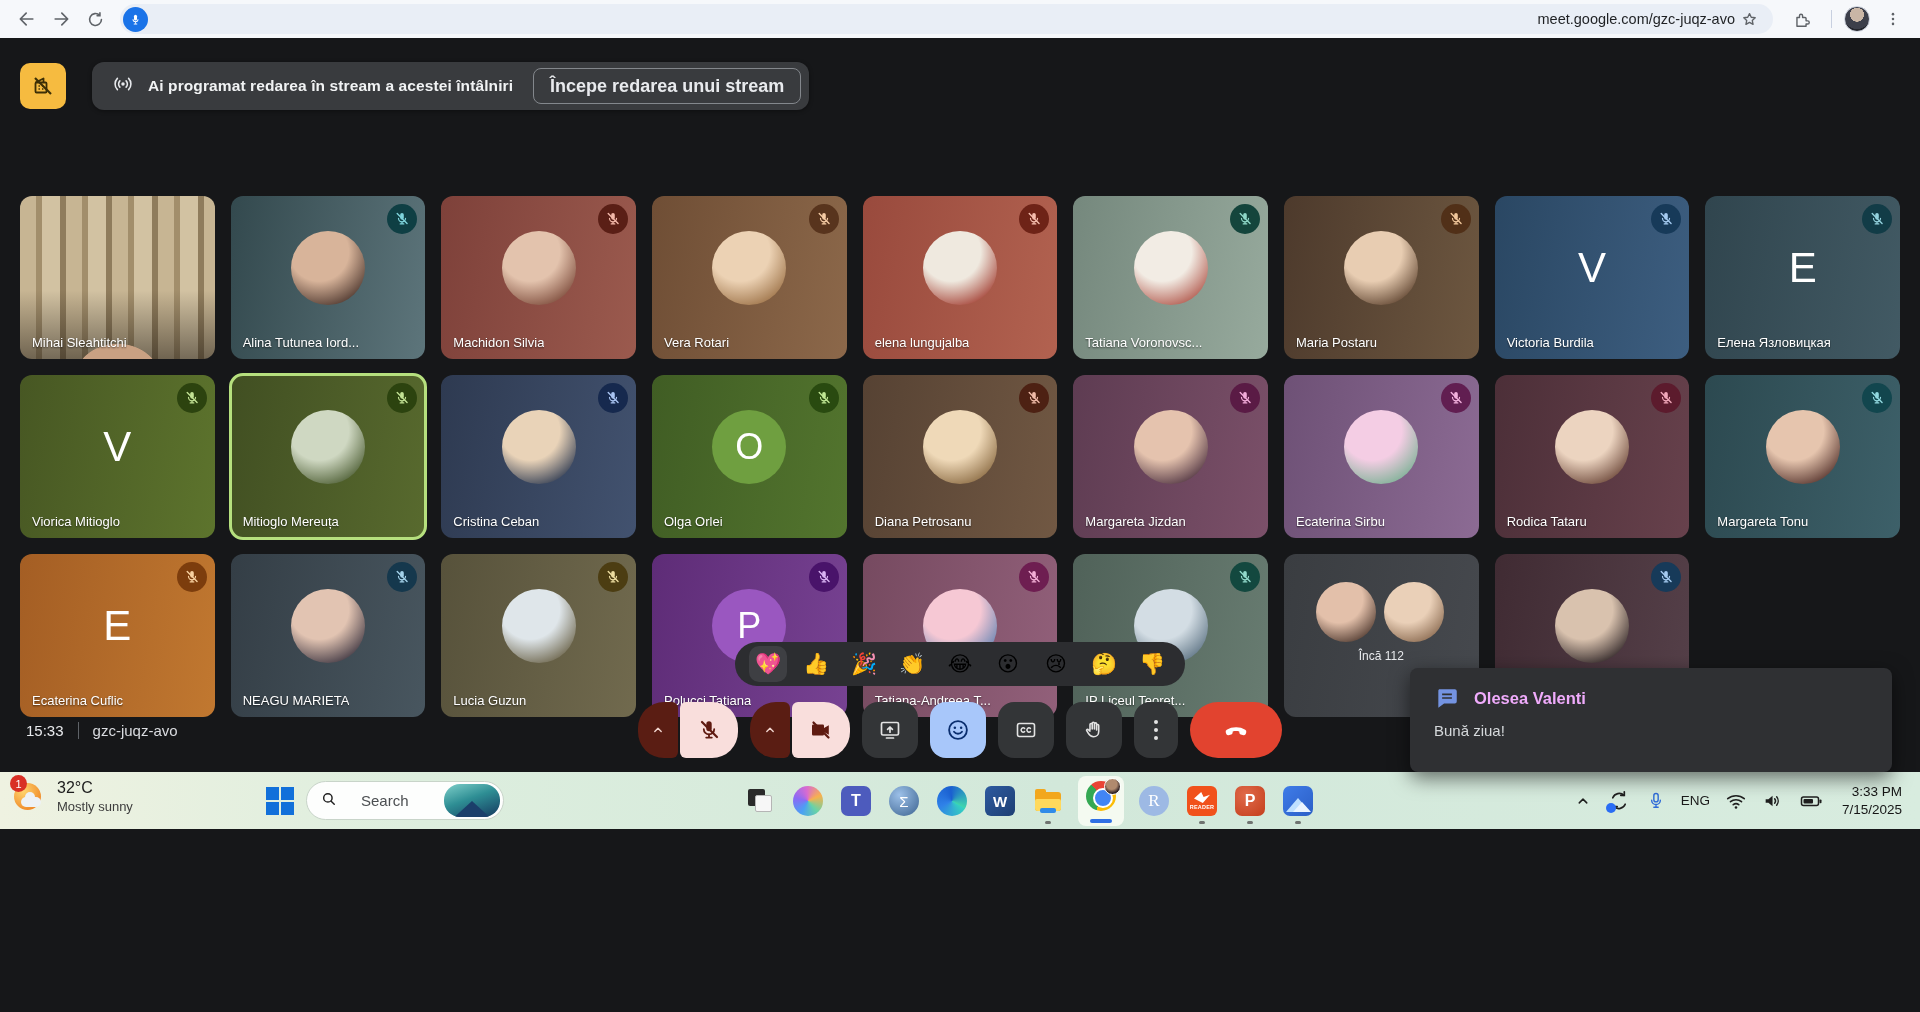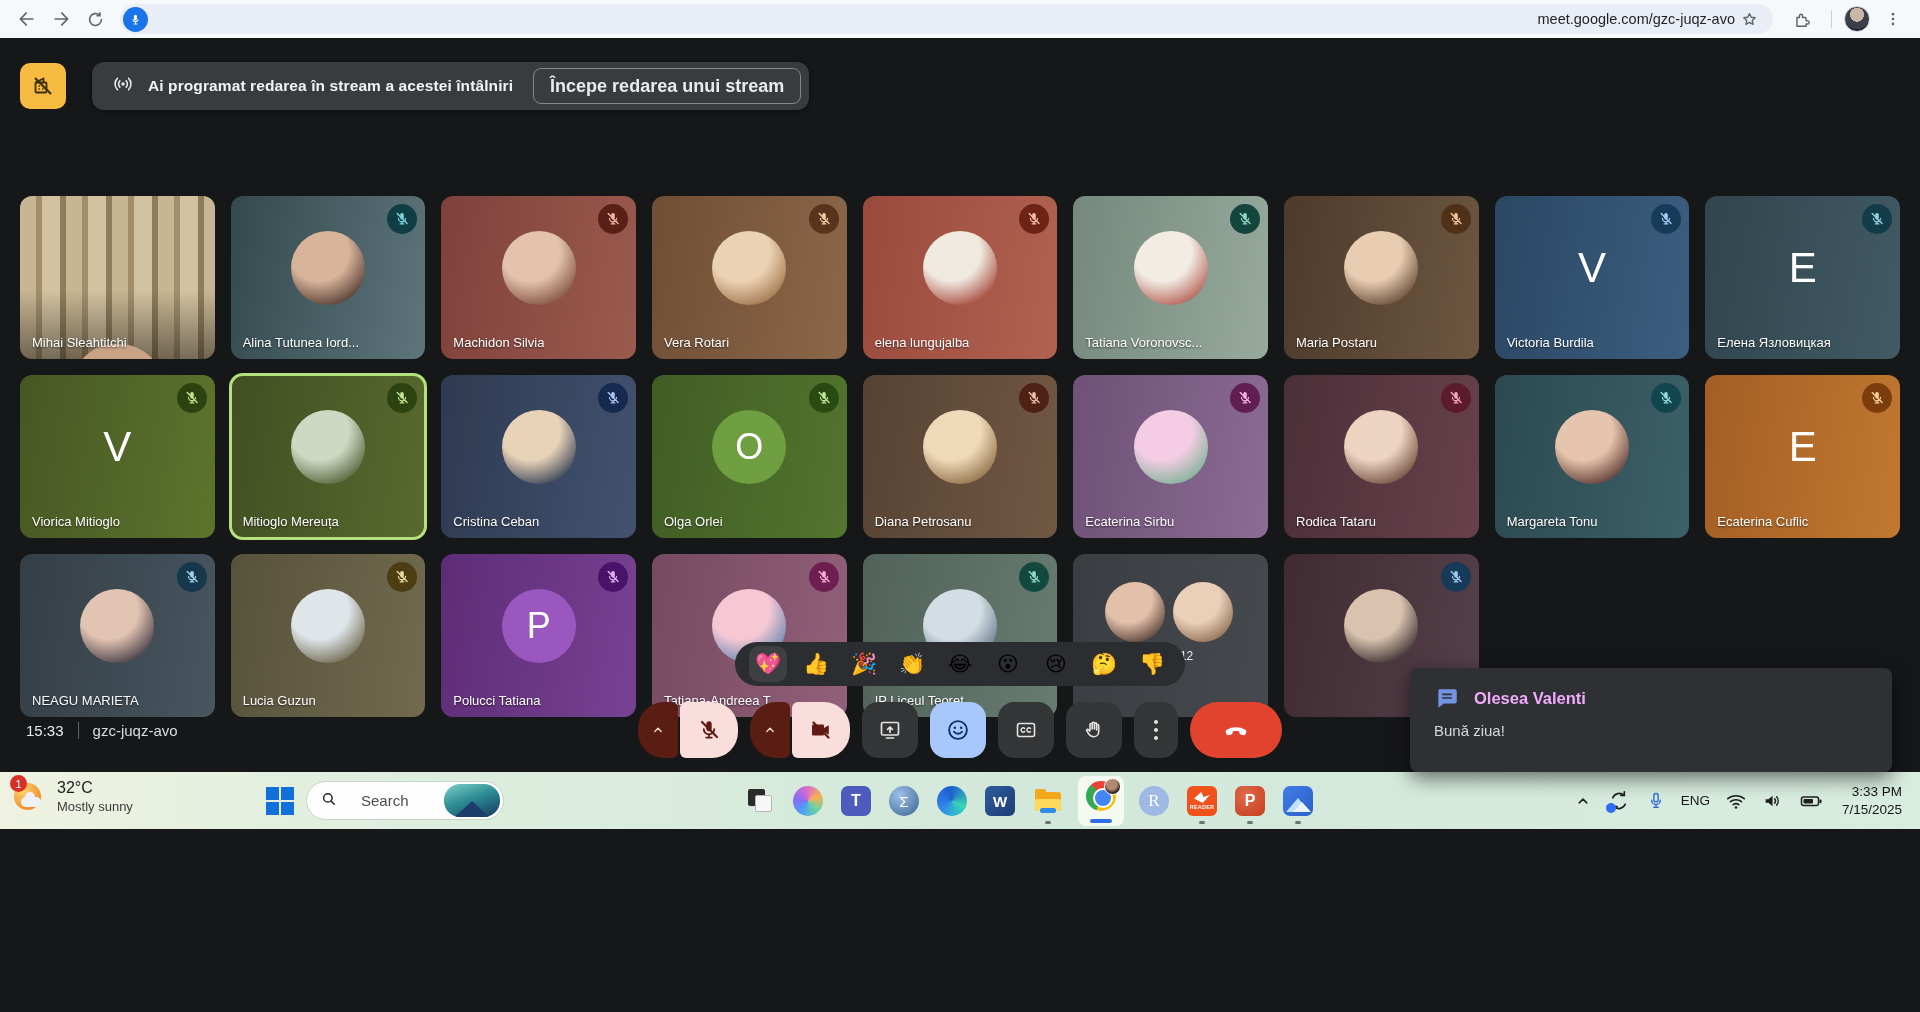--- a/index.html
+++ b/index.html
@@ -411,20 +411,33 @@
             <rect x="9.3" y="3" width="5.4" height="10" rx="2.7" fill="currentColor" stroke="none"></rect>
             <path d="M6.7 11a5.3 5.3 0 0 0 10.6 0"></path>
             <path d="M12 16.3v2.6M9.3 19.4h5.4"></path>
             <path d="M4.8 3.8l14.8 14.8" stroke-width="2.1"></path>
           </svg>
     </div>
     <div class="avatar"></div>
 
     <div class="pname">Diana Petrosanu</div>
   </div>
+      <div class="tile type-photo" style="--bg1: #5e3c52; --bg2: #7b5069; --bbg: #5a1b45; --bfg: #f2abd9; --av1: #e5c3ae; --av2: #4e3240;">
+    <div class="mic-badge">
+      <svg width="16" height="16" viewBox="0 0 24 24" fill="none" stroke="currentColor" stroke-width="1.8" stroke-linecap="round">
+            <rect x="9.3" y="3" width="5.4" height="10" rx="2.7" fill="currentColor" stroke="none"></rect>
+            <path d="M6.7 11a5.3 5.3 0 0 0 10.6 0"></path>
+            <path d="M12 16.3v2.6M9.3 19.4h5.4"></path>
+            <path d="M4.8 3.8l14.8 14.8" stroke-width="2.1"></path>
+          </svg>
+    </div>
+    <div class="avatar"></div>
+
+    <div class="pname">Margareta Jizdan</div>
+  </div>
       <div class="tile type-photo" style="--bg1: #6e5176; --bg2: #8c6b94; --bbg: #611e51; --bfg: #f3b1de; --av1: #f4cde4; --av2: #79b093;">
     <div class="mic-badge">
       <svg width="16" height="16" viewBox="0 0 24 24" fill="none" stroke="currentColor" stroke-width="1.8" stroke-linecap="round">
             <rect x="9.3" y="3" width="5.4" height="10" rx="2.7" fill="currentColor" stroke="none"></rect>
             <path d="M6.7 11a5.3 5.3 0 0 0 10.6 0"></path>
             <path d="M12 16.3v2.6M9.3 19.4h5.4"></path>
             <path d="M4.8 3.8l14.8 14.8" stroke-width="2.1"></path>
           </svg>
     </div>
     <div class="avatar"></div>

